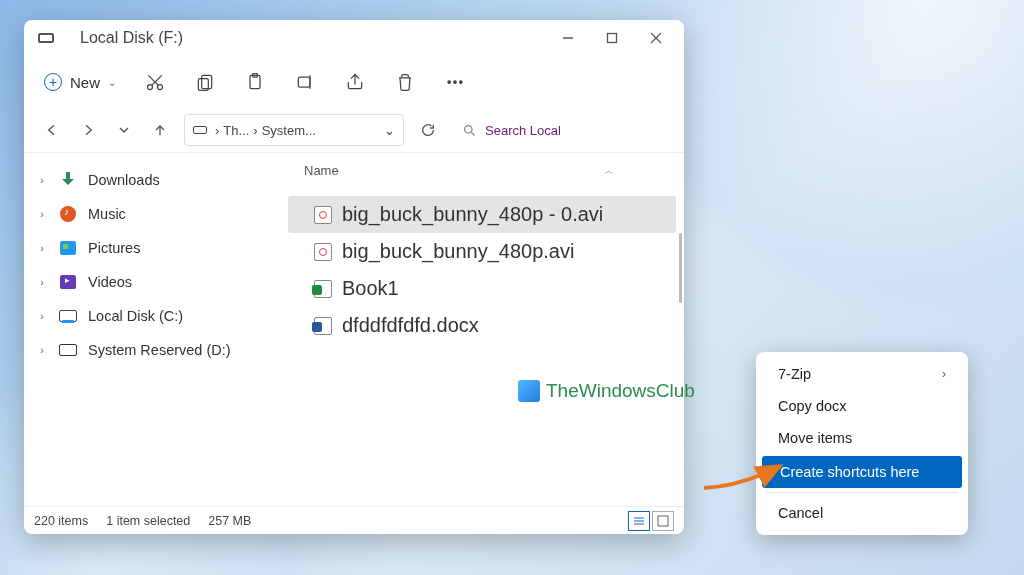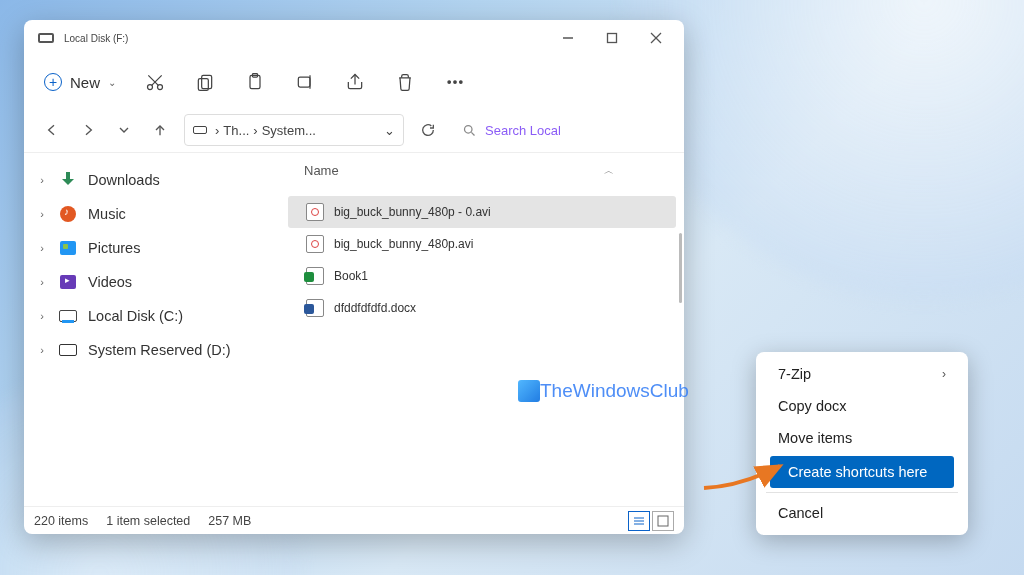--- a/index.html
+++ b/index.html
@@ -13,53 +13,53 @@
 .s1 { width: 600px; height: 600px; right: -200px; top: -300px; background: radial-gradient(circle, rgba(255,255,255,0.6), rgba(120,170,230,0.2)); }
 .s2 { width: 400px; height: 400px; left: -100px; bottom: -200px; background: radial-gradient(circle, rgba(255,255,255,0.4), rgba(100,150,220,0.1)); }
 
 .window {
   position: absolute; left: 24px; top: 20px; width: 660px; height: 514px;
   background: #fff; border-radius: 8px; box-shadow: 0 8px 30px rgba(0,0,0,0.25);
   display: flex; flex-direction: column; overflow: hidden;
 }
 .titlebar { height: 36px; display: flex; align-items: center; padding: 0 6px 0 14px; }
 .titlebar .icon-disk { width: 16px; height: 10px; border: 2px solid #555; border-radius: 2px; margin-right: 10px; position: relative; }
-.titlebar .title { font-size: 10px; color: #444; }
+.titlebar .title { font-size: 16px; color: #444; margin-left: 16px; }
 .winbtns { margin-left: auto; display: flex; }
 .winbtn { width: 44px; height: 32px; display: flex; align-items: center; justify-content: center; color: #555; cursor: default; }
 .winbtn svg { width: 12px; height: 12px; }
 
 .toolbar { height: 52px; display: flex; align-items: center; gap: 28px; padding: 0 20px; }
 .newbtn { display: flex; align-items: center; gap: 8px; font-size: 15px; color: #333; cursor: pointer; }
 .newbtn .plus { width: 18px; height: 18px; border: 1.5px solid #0a62c9; border-radius: 50%; display: flex; align-items: center; justify-content: center; color: #0a62c9; font-size: 14px; line-height: 1; }
 .newbtn .chev { font-size: 10px; color: #666; }
 .ticon { width: 22px; height: 22px; display: flex; align-items: center; justify-content: center; cursor: pointer; color: #444; }
 .ticon svg { width: 20px; height: 20px; stroke: #444; stroke-width: 1.5; fill: none; }
 
 .addrbar { height: 44px; display: flex; align-items: center; gap: 12px; padding: 0 16px; }
 .navbtn { width: 24px; height: 24px; display: flex; align-items: center; justify-content: center; color: #555; cursor: pointer; }
 .navbtn svg { width: 16px; height: 16px; stroke: #555; stroke-width: 2; fill: none; }
 .addr-field { flex: 0 0 220px; height: 32px; border: 1px solid #ddd; border-radius: 4px; display: flex; align-items: center; padding: 0 8px; font-size: 13px; color: #444; gap: 4px; }
 .addr-field .disk-sm { width: 14px; height: 8px; border: 1.5px solid #444; border-radius: 2px; margin-right: 4px; }
 .addr-chev-end { margin-left: auto; cursor: pointer; }
 .refresh { cursor: pointer; }
-.search-field { flex: 1; height: 32px; display: flex; align-items: center; gap: 8px; padding: 0 10px; font-size: 13px; color: #8b5cf6; }
+.search-field { flex: 1; height: 32px; display: flex; align-items: center; gap: 8px; padding: 0 10px; font-size: 13px; color: #701a75; }
 .search-field svg { width: 15px; height: 15px; stroke: #888; stroke-width: 2; fill: none; }
 
 .body { flex: 1; display: flex; overflow: hidden; border-top: 1px solid #eee; }
 .sidebar { width: 250px; padding: 10px 4px; overflow: hidden; }
 .navitem { display: flex; align-items: center; gap: 10px; padding: 7px 8px; font-size: 14.5px; color: #333; cursor: pointer; border-radius: 4px; }
 .navitem .exp { width: 12px; text-align: center; color: #666; font-size: 11px; }
 .navitem .nicon { width: 20px; height: 20px; display: flex; align-items: center; justify-content: center; }
 
 .filepane { flex: 1; position: relative; display: flex; flex-direction: column; }
 .colhead { display: flex; align-items: center; padding: 10px 30px; font-size: 13px; color: #555; }
 .colhead .sort { margin-left: auto; margin-right: 40px; font-size: 10px; color: #666; cursor: pointer; }
 .filelist { padding: 8px 8px 8px 14px; }
-.filerow { display: flex; align-items: center; gap: 10px; padding: 7px 18px; font-size: 12px; color: #333; border-radius: 3px; cursor: pointer; }
+.filerow { display: flex; align-items: center; gap: 10px; padding: 7px 26px; font-size: 20px; color: #333; border-radius: 3px; cursor: pointer; }
 .filerow.selected { background: #e4e4e4; }
 .ficon { width: 18px; height: 18px; display: flex; align-items: center; justify-content: center; position: relative; }
 .ficon.doc { border: 1px solid #888; border-radius: 2px; background: #fff; }
 .ficon.doc::after { content:""; position:absolute; width:6px; height:6px; border:1.5px solid #d44; border-radius:50%; }
 .ficon.xls { border: 1px solid #888; border-radius: 2px; background:#fff; }
 .ficon.xls::before { content:""; position:absolute; left:-3px; top:4px; width:10px; height:10px; background:#1e8e3e; border-radius:2px; }
 .ficon.docx { border: 1px solid #888; border-radius: 2px; background:#fff; }
 .ficon.docx::before { content:""; position:absolute; left:-3px; top:4px; width:10px; height:10px; background:#2b579a; border-radius:2px; }
 .scrollthumb { position: absolute; right: 2px; top: 80px; width: 3px; height: 70px; background: #bbb; border-radius: 2px; }
 
@@ -69,25 +69,25 @@
 .viewbtn.active { border-color: #0a62c9; }
 
 
 .contextmenu {
   position: absolute; left: 756px; top: 352px; width: 212px;
   background: #fff; border-radius: 8px; box-shadow: 0 6px 24px rgba(0,0,0,0.25);
   padding: 6px 4px; font-size: 14.5px;
 }
 .menuitem { padding: 8px 18px; cursor: pointer; display: flex; align-items: center; color: #222; }
 .menuitem .sub { margin-left: auto; color: #555; font-size: 12px; }
-.menuitem.hl { background: #0067c0; color: #fff; border-radius: 3px; margin: 2px 10px; }
+.menuitem.hl { background: #0067c0; color: #fff; border-radius: 3px; margin: 2px 2px; }
 .menusep { height: 1px; background: #e2e2e2; margin: 4px 6px; }
 
 
-.watermark { position: absolute; left: 518px; top: 380px; display: flex; align-items: center; color: #3b82f6; font-size: 19px; opacity: 0.9; pointer-events: none; }
+.watermark { position: absolute; left: 518px; top: 380px; display: flex; align-items: center; gap: 6px; color: #15803d; font-size: 19px; opacity: 0.9; pointer-events: none; }
 .watermark .wicon { width: 22px; height: 22px; background: linear-gradient(135deg,#3fb0ff,#0a6fe0); border-radius: 3px; }
 
 
 .arrow { position: absolute; left: 702px; top: 448px; pointer-events: none; }
 .arrow svg { width: 100px; height: 50px; }
 
 
 .dlicon{width:16px;height:16px;position:relative}.dlicon::before{content:"";position:absolute;left:6px;top:0;width:4px;height:9px;background:#2e8b57}.dlicon::after{content:"";position:absolute;left:2px;top:7px;border-left:6px solid transparent;border-right:6px solid transparent;border-top:6px solid #2e8b57}
 .musicon{width:16px;height:16px;border-radius:50%;background:#e25822;position:relative}.musicon::after{content:"♪";position:absolute;color:#fff;font-size:10px;left:4px;top:0}
 .picicon{width:16px;height:14px;background:#2196f3;border-radius:2px;position:relative}.picicon::after{content:"";position:absolute;left:3px;top:3px;width:5px;height:5px;background:#8bc34a;border-radius:1px}

